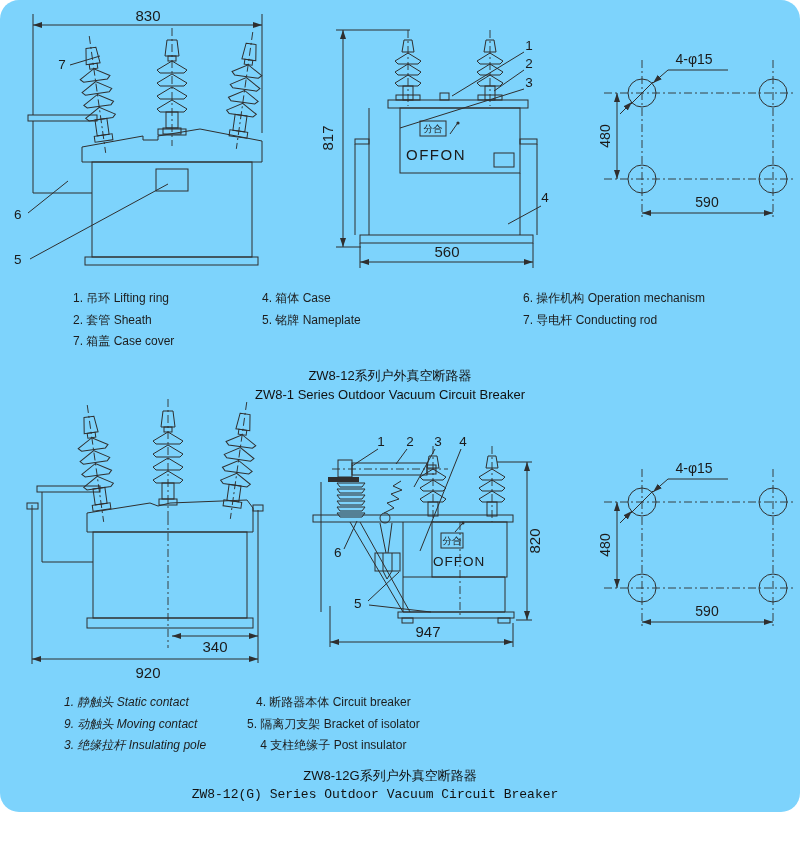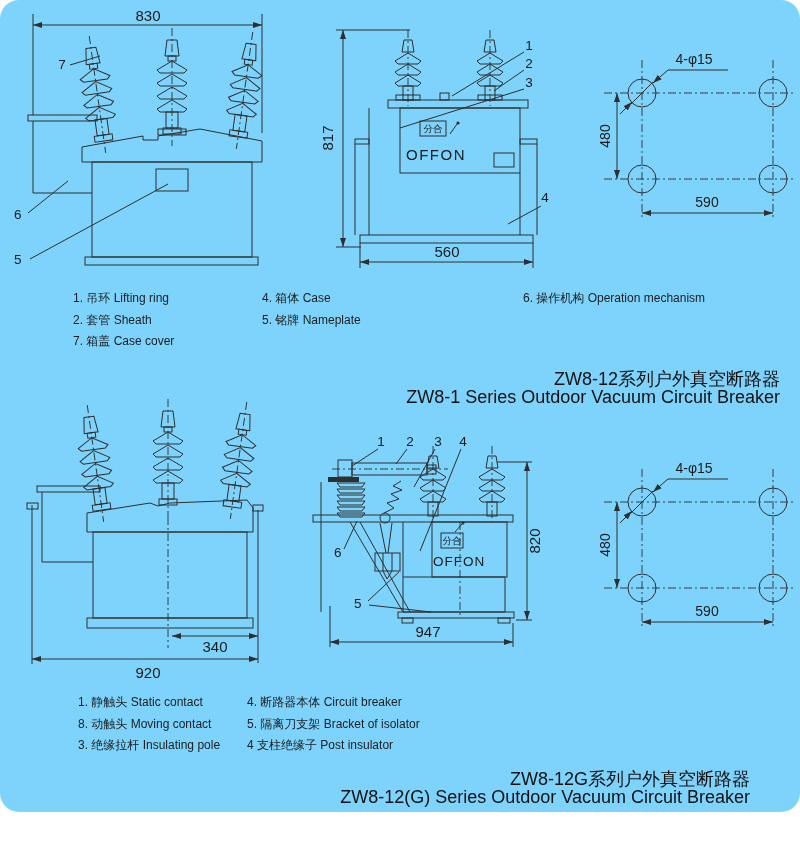--- a/index.html
+++ b/index.html
@@ -10,21 +10,21 @@
   svg .cl{stroke-dasharray:8 3 2 3;stroke-width:0.9;}
   svg .fill-dark{fill:#2f2f2f;stroke:none;}
   svg text{fill:#1b1b1b;stroke:none;font-family:"Liberation Sans",sans-serif;}
   svg .dim{font-size:15px;}
   svg .dims{font-size:14px;}
   svg .lbl{font-size:13.5px;}
   svg .tiny{font-size:9.5px;}
   svg .offon{font-size:15px;letter-spacing:1.5px;}
   svg .offon2{font-size:13.5px;letter-spacing:1px;}
   .legend{position:absolute;font-size:12px;color:#1d1d1d;line-height:21.5px;white-space:nowrap;}
-  .title{position:absolute;text-align:right;color:#111;font-size:18px;white-space:nowrap;}
+  .title{position:absolute;text-align:center;color:#111;font-size:13px;white-space:nowrap;}
 </style>
 </head>
 <body>
 
 <div id="page">
 
 <svg width="800" height="852" viewBox="0 0 800 852">
   <defs>
     <marker id="arr" markerWidth="11" markerHeight="8" refX="9" refY="3" orient="auto-start-reverse" markerUnits="userSpaceOnUse">
       <path d="M0,0 L9,3 L0,6 Z" class="fill-dark"></path>
@@ -279,32 +279,33 @@
   <div>1. 吊环 Lifting ring</div>
   <div>2. 套管 Sheath</div>
   <div>7. 箱盖 Case cover</div>
 </div>
 <div class="legend" style="left:262px;top:288px;">
   <div>4. 箱体 Case</div>
   <div>5. 铭牌 Nameplate</div>
 </div>
 <div class="legend" style="left:475px;top:288px;margin-left:48px;">
   <div>6. 操作机构 Operation mechanism</div>
+  <div>7. 导电杆 Conducting rod</div>
 </div>
 
 <div class="title" style="left:0;top:367px;width:780px;">ZW8-12系列户外真空断路器</div>
 <div class="title" style="left:0;top:387px;width:780px;">ZW8-1 Series Outdoor Vacuum Circuit Breaker</div>
 
-<div class="legend" style="left:78px;top:692px;">
+<div class="legend" style="left:64px;top:692px;font-style:italic;">
   <div>1. 静触头 Static contact</div>
-  <div>8. 动触头 Moving contact</div>
+  <div>9. 动触头 Moving contact</div>
   <div>3. 绝缘拉杆 Insulating pole</div>
 </div>
-<div class="legend" style="left:247px;top:692px;">
+<div class="legend" style="left:247px;top:692px;text-align:center;">
   <div>4. 断路器本体 Circuit breaker</div>
   <div>5. 隔离刀支架 Bracket of isolator</div>
   <div>4 支柱绝缘子 Post insulator</div>
 </div>
 
-<div class="title" style="left:0;top:767px;width:750px;">ZW8-12G系列户外真空断路器</div>
-<div class="title" style="left:0;top:787px;width:750px;">ZW8-12(G) Series Outdoor Vacuum Circuit Breaker</div>
+<div class="title" style="left:15px;top:767px;width:750px;">ZW8-12G系列户外真空断路器</div>
+<div class="title" style="left:0;top:787px;width:750px;font-family:Liberation Mono, monospace;">ZW8-12(G) Series Outdoor Vacuum Circuit Breaker</div>
 
 </div>
 
 </body></html>

